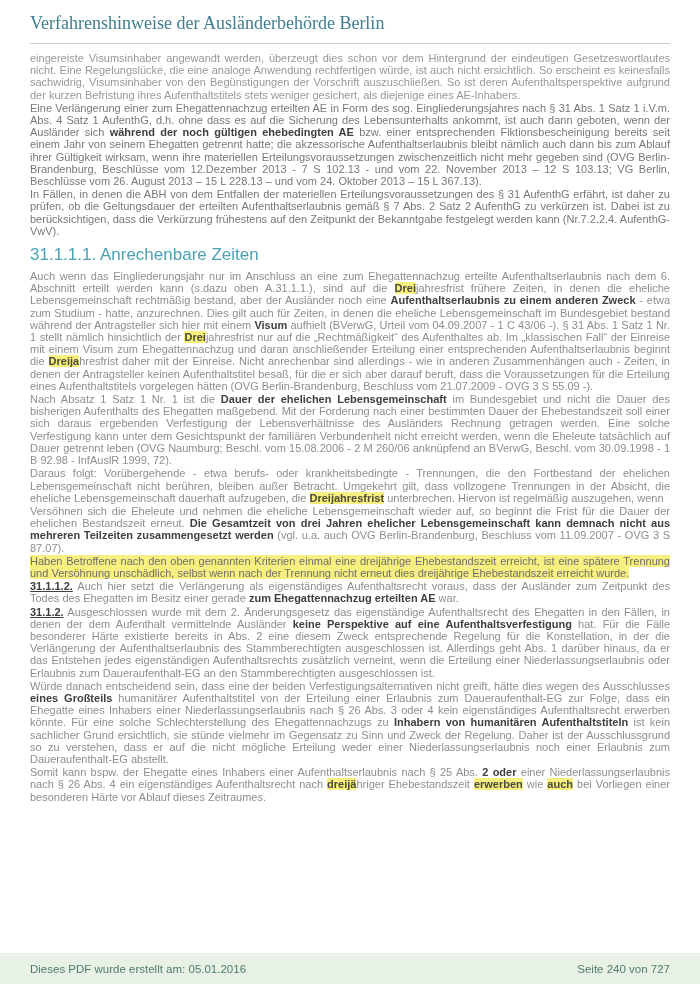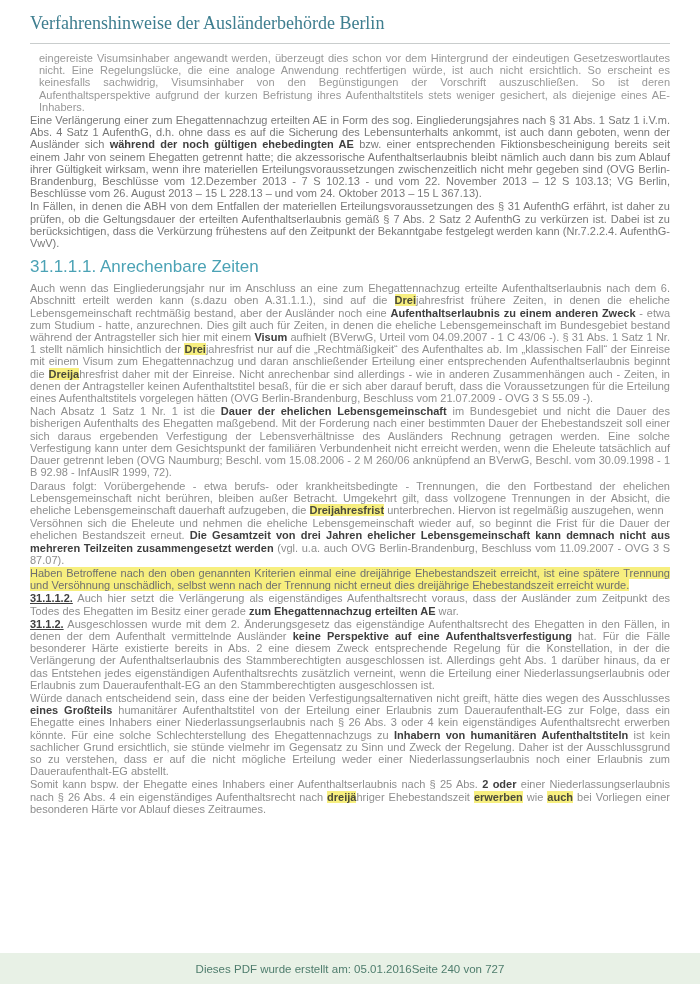--- a/index.html
+++ b/index.html
@@ -18,21 +18,21 @@
     border-bottom:1px solid #c9cdcd;
   }
   .doc-body{margin-top:8px;}
   .para{
     font-size:11px;line-height:12.2px;
     text-align:justify;
     color:var(--body-text,#8e8e8e);
     margin:0 0 1px 0;
   }
   .para.dark{color:#787878;}
-  .para.light{color:#989898;margin-left:9px;}
+  .para.light{color:#989898;}
   .para .b{font-weight:bold;color:var(--bold-text,#3f3f3f);}
   .para .hl{background:var(--highlight,#f7ef7f);color:#6f6f6f;}
   .para .b.hl{color:#4a4a3a;}
   .para .u{text-decoration:underline;}
   .section-heading{
     font-size:17px;font-weight:400;
     color:var(--section-heading,#4ba2b5);
     margin:8px 0 5px 0;
   }
   ul.bullets{list-style:none;margin:4px 0 5px 4px;padding:0;}
@@ -42,21 +42,21 @@
     color:var(--body-text,#8e8e8e);text-align:justify;
   }
   ul.bullets li::before{
     content:"▪";position:absolute;left:0;top:0;
     font-size:9px;color:#7d7d7d;
   }
   .footer{
     position:absolute;left:0;right:0;bottom:6px;height:31px;
     background:var(--footer-bg,#e8f1e6);
     color:var(--footer-text,#4f7d6d);
-    display:flex;align-items:center;justify-content:center;
+    display:flex;align-items:center;justify-content:space-between;
     padding:0 30px;font-size:11.5px;
   }
 </style>
 </head>
 <body style="--title: #3e7e8f; --section-heading: #4ba2b5; --body-text: #8e8e8e; --bold-text: #3f3f3f; --highlight: #f7ef7f; --footer-bg: #e8f1e6; --footer-text: #4f7d6d;">
 
 <div class="page">
   <h1 class="doc-title">Verfahrenshinweise der Ausländerbehörde Berlin</h1>
 
   <div class="doc-body">

